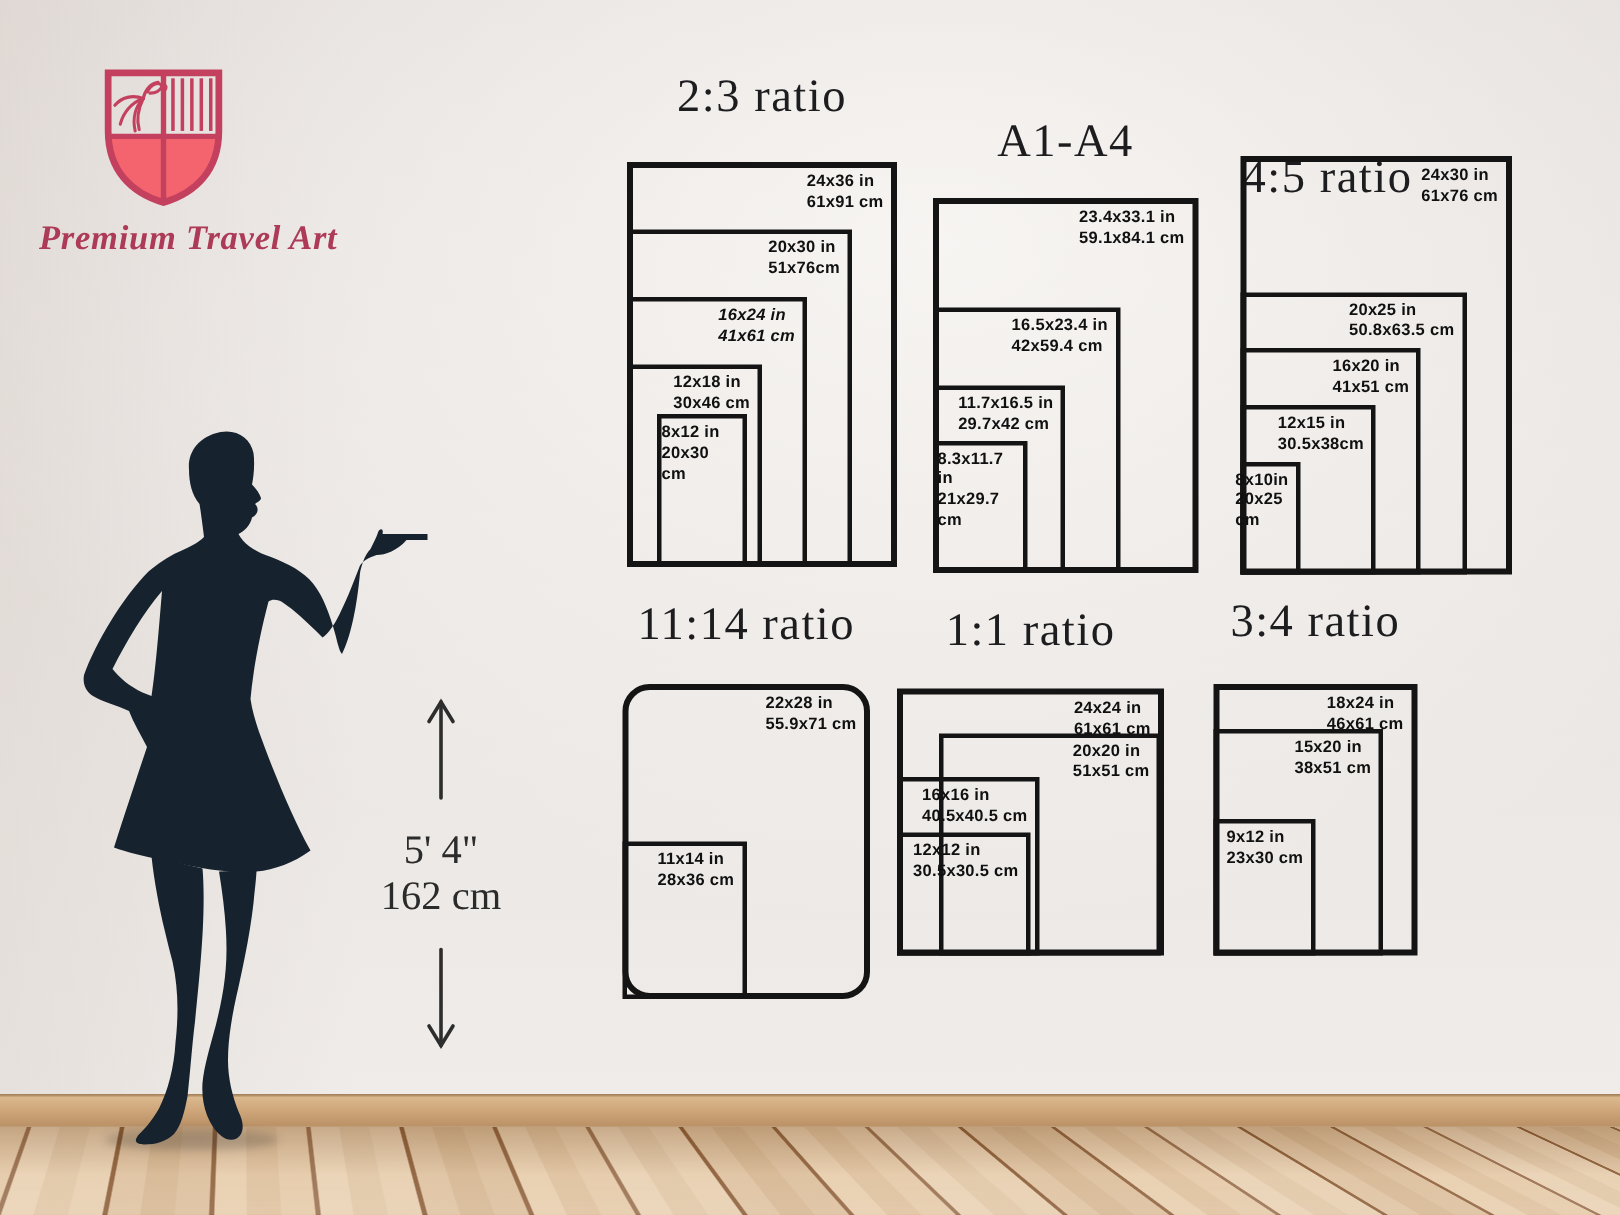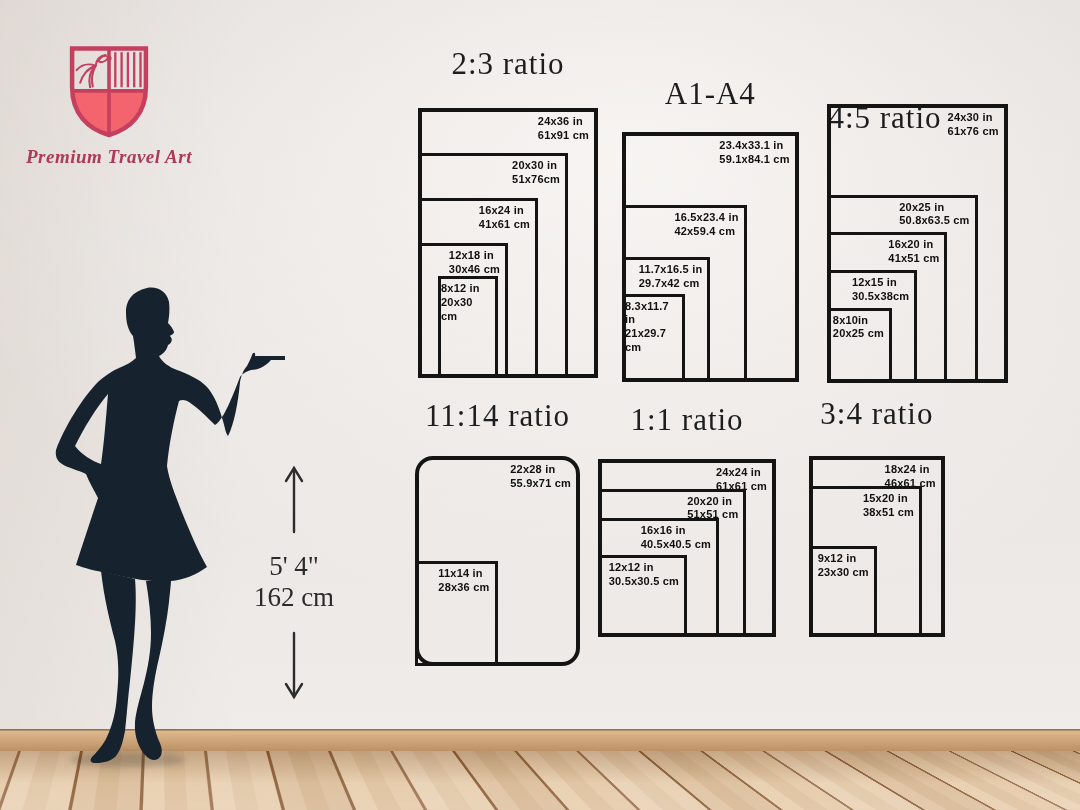--- a/index.html
+++ b/index.html
@@ -23,21 +23,21 @@
     background:linear-gradient(180deg, rgba(115,75,40,0.28), rgba(255,255,255,0.10) 55%, rgba(255,255,255,0.16));}
   .baseboard{position:absolute;left:0;right:0;bottom:59px;height:21px;
     background:linear-gradient(180deg,#debc92 0%,#d0a87c 45%,#bb9166 100%);
     border-top:1px solid rgba(110,75,45,0.45);
     box-shadow:0 1px 0 rgba(90,60,30,0.35) inset;}
 
   
   .logo{position:absolute;left:64px;top:42px;width:90px;height:96px;}
   .brand-name{position:absolute;left:26px;top:146px;width:200px;
     font-family:"Liberation Serif", serif;font-style:italic;font-weight:bold;
-    font-size:19px;letter-spacing:0.5px;color:#ad3a57;}
+    font-size:23px;letter-spacing:0.5px;color:#ad3a57;}
 
   
   .panel-title{position:absolute;transform:translateX(-50%);white-space:nowrap;
     font-family:"Liberation Serif", serif;font-size:31px;color:#1d1d1f;letter-spacing:1px;}
   .panel-box{position:absolute;}
   .size-rect{position:absolute;left:0;bottom:0;border:3px solid #141414;box-sizing:border-box;}
   .size-rect.outer{border-width:4px;}
   .size-label{position:absolute;top:3px;right:5px;text-align:left;
     font-weight:bold;font-size:11px;line-height:1.25;color:#101010;letter-spacing:0.2px;}
 
@@ -181,21 +181,21 @@
             <div class="">24x36 in</div>
             <div class="">61x91 cm</div>
           </div>
         </div>
         <div class="size-rect" style="width: 150px; height: 225px;">
           <div class="size-label">
             <div class="">20x30 in</div>
             <div class="">51x76cm</div>
           </div>
         </div>
-        <div class="size-rect" style="width: 120px; height: 180px;">
+        <div class="size-rect" style="width: 120px; height: 180px; font-style: italic;">
           <div class="size-label">
             <div class="">16x24 in</div>
             <div class="">41x61 cm</div>
           </div>
         </div>
         <div class="size-rect" style="width: 90px; height: 135px;">
           <div class="size-label">
             <div class="">12x18 in</div>
             <div class="">30x46 cm</div>
           </div>
@@ -253,21 +253,21 @@
             <div class="">16x20 in</div>
             <div class="">41x51 cm</div>
           </div>
         </div>
         <div class="size-rect" style="width: 90.36px; height: 112.95px;">
           <div class="size-label">
             <div class="">12x15 in</div>
             <div class="">30.5x38cm</div>
           </div>
         </div>
-        <div class="size-rect" style="width: 65px; height: 75.3px;">
+        <div class="size-rect" style="width: 40px; height: 75.3px;">
           <div class="size-label">
             <div class="">8x10in</div>
             <div class="">20x25 cm</div>
           </div>
         </div>
       </div>
       <div class="panel-title" style="left: 497.5px; top: 398px;">11:14 ratio</div>
       <div class="panel-box" style="left: 415px; top: 456px; width: 165px; height: 210px;">
         <div class="size-rect outer" style="width: 165px; height: 210px; border-radius: 18px;">
           <div class="size-label">
@@ -283,27 +283,27 @@
         </div>
       </div>
       <div class="panel-title" style="left: 687.04px; top: 402px;">1:1 ratio</div>
       <div class="panel-box" style="left: 598px; top: 459px; width: 178.08px; height: 178.08px;">
         <div class="size-rect outer" style="width: 178.08px; height: 178.08px;">
           <div class="size-label">
             <div class="">24x24 in</div>
             <div class="">61x61 cm</div>
           </div>
         </div>
-        <div class="size-rect" style="width: 148.4px; height: 148.4px;">
+        <div class="size-rect" style="width: 148.4px; height: 148.4px; margin-left: 28px;">
           <div class="size-label">
             <div class="">20x20 in</div>
             <div class="">51x51 cm</div>
           </div>
         </div>
-        <div class="size-rect" style="width: 121px; height: 118.72px;">
+        <div class="size-rect" style="width: 95px; height: 118.72px;">
           <div class="size-label">
             <div class="">16x16 in</div>
             <div class="">40.5x40.5 cm</div>
           </div>
         </div>
         <div class="size-rect" style="width: 89.04px; height: 82px;">
           <div class="size-label">
             <div class="">12x12 in</div>
             <div class="">30.5x30.5 cm</div>
           </div>

